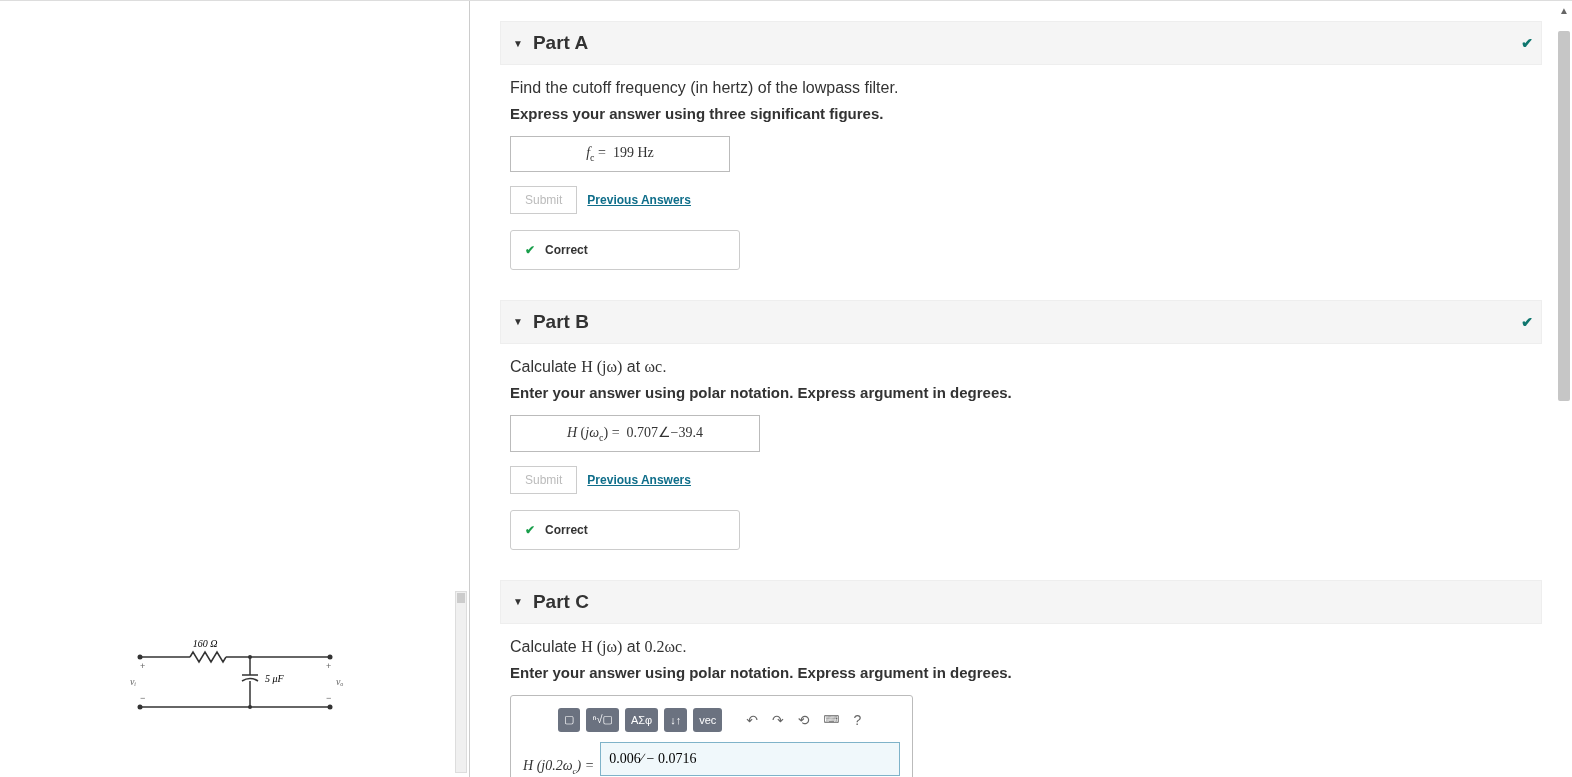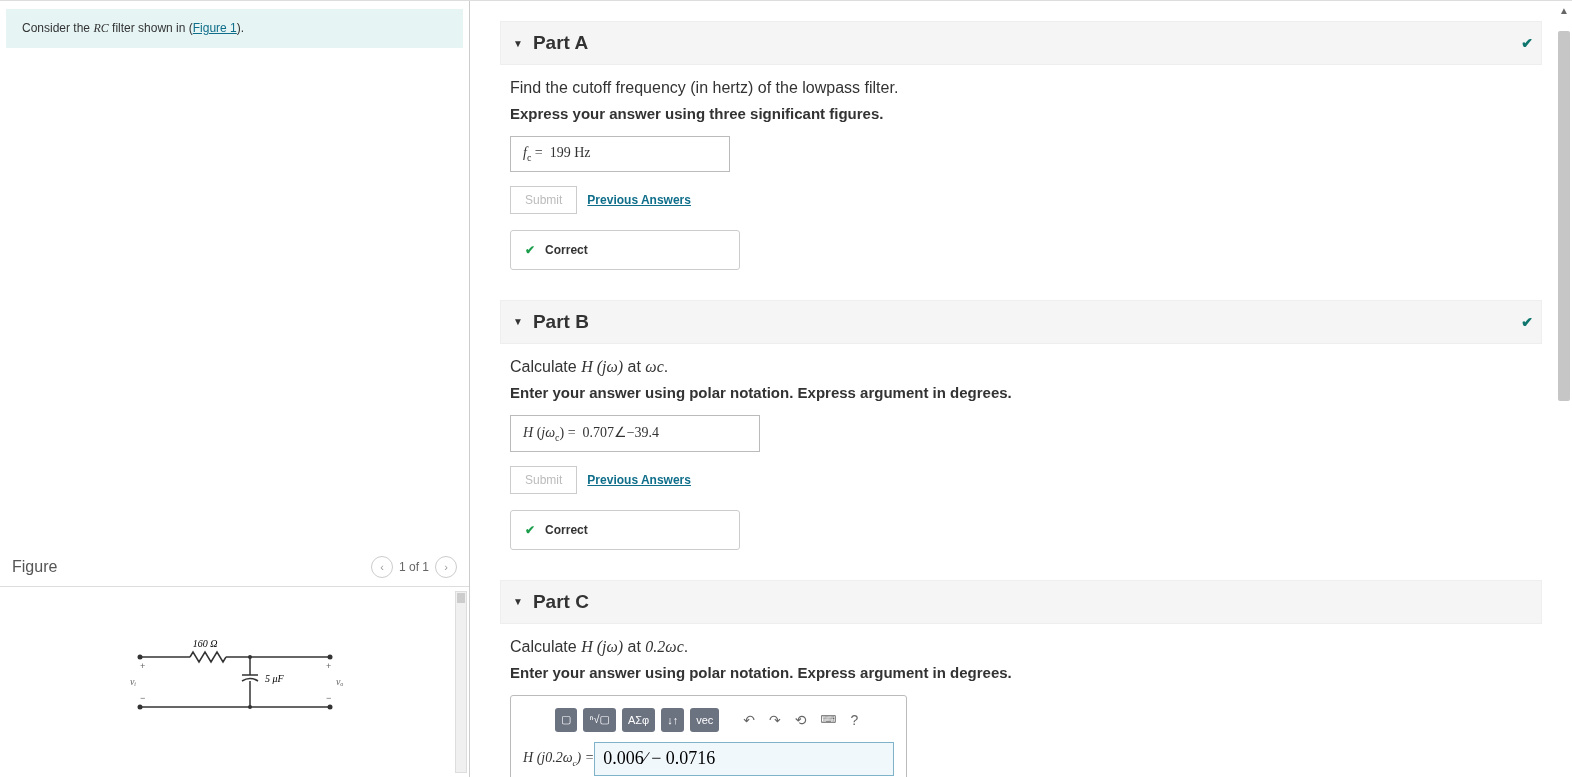--- a/index.html
+++ b/index.html
@@ -18,59 +18,48 @@
 .figure-scroll::before { content:''; position:absolute; top:1px; left:1px; right:1px; height:10px; background:#ccc; }
 .circuit { }
 .content-scroll { height: 777px; overflow-y: scroll; padding: 0 30px 40px 30px; }
 .part { margin-top: 20px; }
 .part-header { background: #f5f5f5; padding: 10px 12px; display: flex; align-items: center; gap: 10px; border: 1px solid #eee; position: relative; }
 .part-header .caret { font-size: 10px; color: #333; }
 .part-header .title { font-weight: bold; font-size: 19px; }
 .part-header .check-right { position: absolute; right: 8px; color: #0f766e; font-size: 14px; font-weight: bold; top: 50%; transform: translateY(-50%); }
 .part-body { padding: 14px 10px 10px 10px; }
 .instr { font-size: 16px; margin-bottom: 8px; }
-.instr .math { font-family: 'Times New Roman', serif; font-style: italic; }
+.instr .math { font-family: 'Times New Roman', serif; }
 .instr-bold { font-weight: bold; font-size: 15px; margin-bottom: 14px; }
-.answer-box { border: 1px solid #bbb; padding: 8px 12px; display: inline-block; min-width: 220px; font-family: 'Times New Roman', serif; font-size: 14px; margin-bottom: 14px; }
+.answer-box { border: 1px solid #bbb; padding: 8px 0; display: inline-block; min-width: 220px; font-family: 'Times New Roman', serif; font-size: 14px; margin-bottom: 14px; text-align: center; }
 .answer-box .sub { vertical-align: sub; font-size: 10px; }
 .btn-row { display: flex; align-items: center; gap: 10px; margin-bottom: 16px; }
 .btn { padding: 6px 14px; font-size: 12px; border: 1px solid #ccc; background: #fff; cursor: pointer; }
 .btn.disabled { color: #bbb; cursor: default; }
 .btn.primary { background: #0f6e8a; color: #fff; border-color: #0f6e8a; font-weight: bold; }
 .link { color: #0f6e8a; font-size: 12px; text-decoration: underline; cursor: pointer; font-weight: bold; }
 .feedback-box { border: 1px solid #ccc; border-radius: 3px; padding: 12px 14px; display: inline-flex; align-items: center; gap: 10px; min-width: 230px; }
 .feedback-box.correct .icon { color: #1a9e4b; font-weight: bold; }
 .feedback-box.correct .text { font-weight: bold; }
 .equation-editor { border: 1px solid #bbb; border-radius: 3px; padding: 12px; display: inline-block; }
 .toolbar { display: flex; align-items: center; gap: 6px; margin-bottom: 10px; justify-content: center; }
 .tool-btn { background: #6b7280; color: #fff; border: none; border-radius: 3px; height: 24px; padding: 0 6px; font-size: 11px; cursor: pointer; display: flex; align-items: center; justify-content: center; }
 .tool-icon { color: #666; font-size: 14px; margin: 0 4px; cursor: pointer; }
-.eq-row { display: flex; align-items: center; }
+.eq-row { display: flex; align-items: flex-end; gap: 6px; }
 .eq-label { font-family: 'Times New Roman', serif; font-style: italic; font-size: 14px; white-space: nowrap; }
-.eq-input { border: 1px solid #7fb3c9; background: #f0f8fb; height: 34px; width: 300px; padding: 0 8px; font-size: 18px; font-family: 'Times New Roman', serif; }
+.eq-input { border: 1px solid #7fb3c9; background: #f0f8fb; height: 34px; width: 300px; padding: 0 8px; font-size: 14px; font-family: 'Times New Roman', serif; }
 .right-scroll-thumb { position: absolute; right: 2px; top: 30px; width: 12px; height: 370px; background: #c6c6c6; border-radius: 2px; }
 .right-scroll-arrow-up { position: absolute; right: 0; top: 4px; font-size: 10px; color: #666; width: 16px; text-align:center; }
 </style>
 </head>
 <body>
 
 <div class="container">
   <div class="left-panel">
-    <div class="prompt-box">
-      <span>Consider the </span><span class="italic">RC</span><span> filter shown in (</span><a class="link" style="font-weight:normal;">Figure 1</a><span>).</span>
-    </div>
     <div style="flex:1"></div>
-    <div class="figure-header">
-      <span class="figure-title">Figure</span>
-      <div class="pager">
-        <div class="pager-btn">‹</div>
-        <span>1 of 1</span>
-        <div class="pager-btn">›</div>
-      </div>
-    </div>
     <div class="figure-area">
       <div class="figure-scroll"></div>
       <svg class="circuit" width="230" height="90" viewBox="0 0 230 90">
         <line x1="20" y1="20" x2="70" y2="20" stroke="#333" stroke-width="1.5"></line>
         <path d="M70 20 l3 -5 l6 10 l6 -10 l6 10 l6 -10 l6 10 l3 -5" stroke="#333" stroke-width="1.5" fill="none"></path>
         <text x="85" y="10" font-size="10" font-family="Times New Roman" font-style="italic" text-anchor="middle">160 Ω</text>
         <line x1="106" y1="20" x2="210" y2="20" stroke="#333" stroke-width="1.5"></line>
         <line x1="20" y1="70" x2="210" y2="70" stroke="#333" stroke-width="1.5"></line>
         <line x1="130" y1="20" x2="130" y2="38" stroke="#333" stroke-width="1.5"></line>
         <line x1="122" y1="38" x2="138" y2="38" stroke="#333" stroke-width="1.5"></line>

